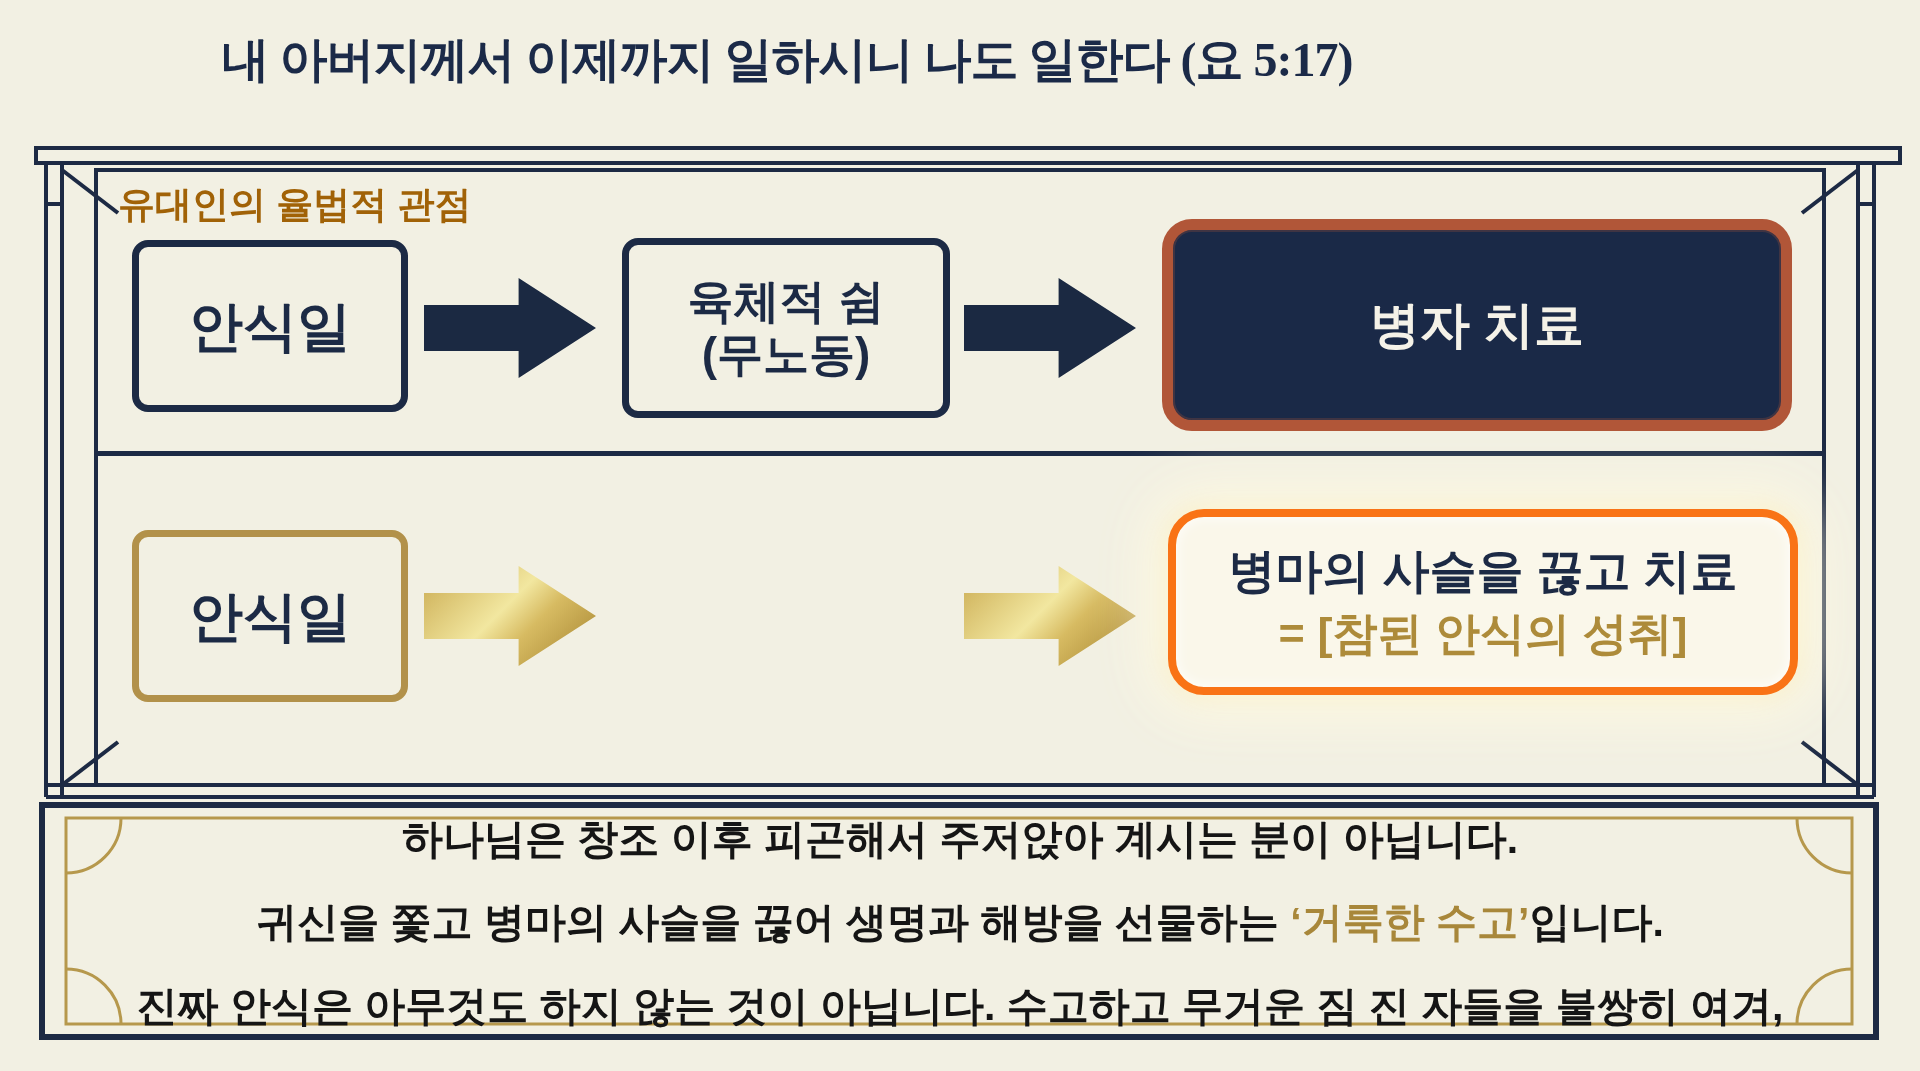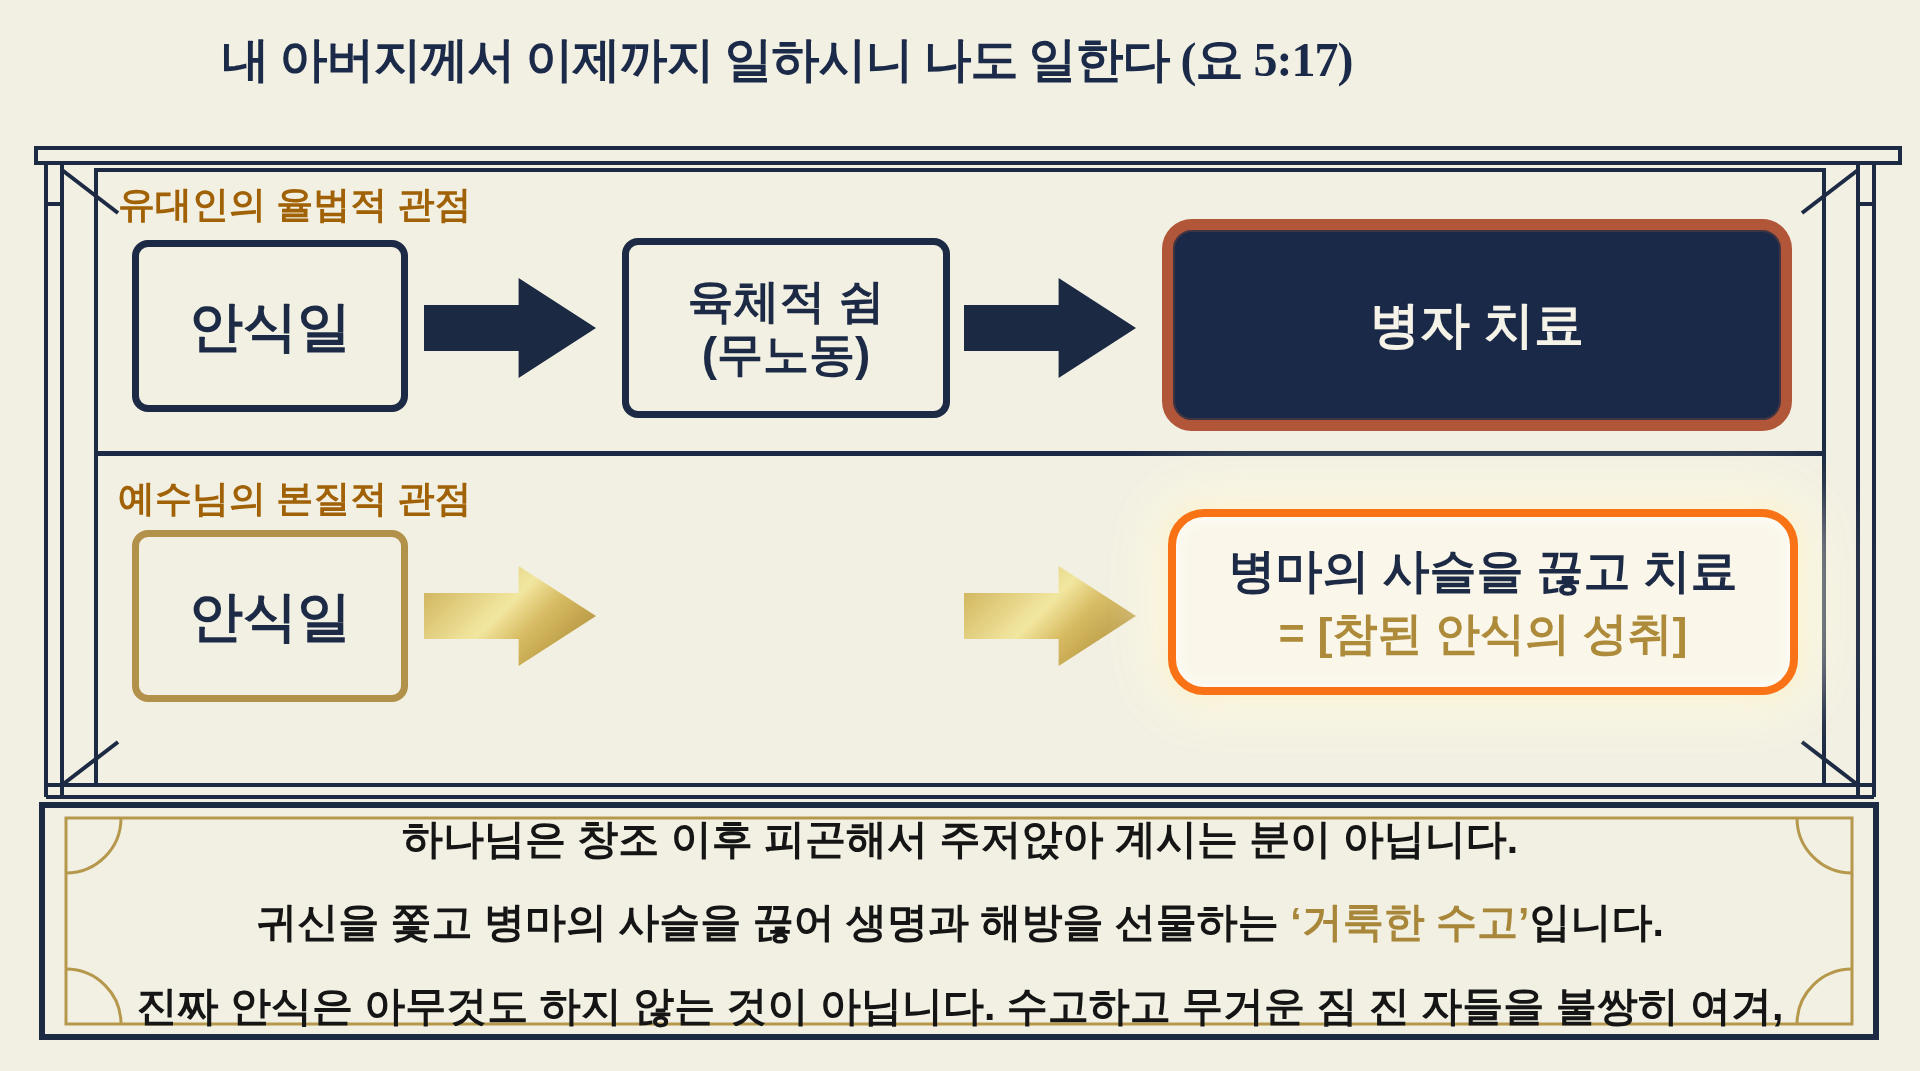--- a/index.html
+++ b/index.html
@@ -139,21 +139,20 @@
   </div>
 
   <div class="arrow navy a-r1-2"></div>
 
   <div class="result result-law">
     <span class="l1">병자 치료</span>
   </div>
 
   <div class="divider"></div>
 
-  <div class="row-label row2-label">예수님의 본질적 관점</div>
 
   <div class="sbox gold-border b-r2-1">
     <span class="big">안식일</span>
   </div>
 
   <div class="arrow gold a-r2-1"></div>
 
 
   <div class="arrow gold a-r2-2"></div>
 

